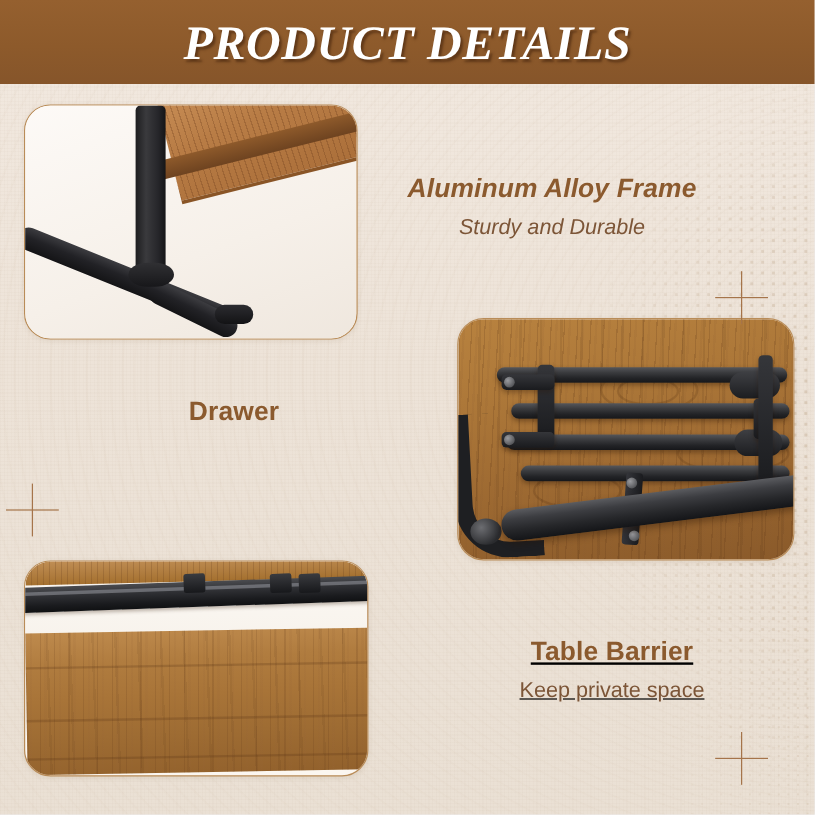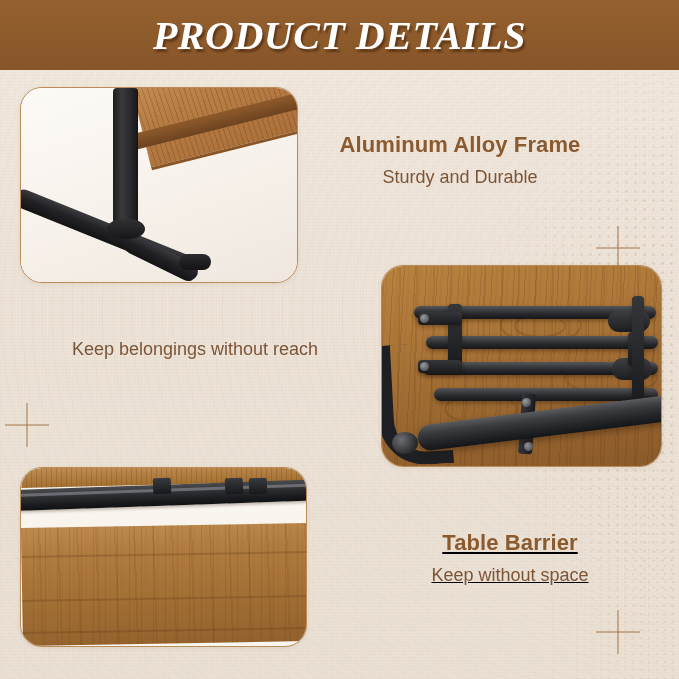--- a/index.html
+++ b/index.html
@@ -324,21 +324,21 @@
     margin: 0;
   }
   .txt-sub {
     font-size: 18px;
     font-weight: normal;
     color: #7C5537;
     white-space: nowrap;
     margin: 9px 0 0 0;
   }
 
-  #text-frame   { left: 325px; top: 132px; width: 270px; }
+  #text-frame   { left: 325px; top: 144px; width: 270px; font-style: italic; }
   #text-drawer  { left: 35px;  top: 330px; width: 320px; }
   #text-barrier { left: 360px; top: 530px; width: 300px; text-decoration: underline; }
 
   
   .cross { position: absolute; z-index: 4; pointer-events: none; }
   .cross::before, .cross::after {
     content: "";
     position: absolute;
     background: #A5744A;
   }
@@ -428,25 +428,25 @@
       </div>
     </div>
   </div>
 
   <div class="txt-block" id="text-frame">
     <p class="txt-title">Aluminum Alloy Frame</p>
     <p class="txt-sub">Sturdy and Durable</p>
   </div>
 
   <div class="txt-block" id="text-drawer">
-    <p class="txt-sub">Keep belongings without reach</p>
+    <p class="txt-title">Drawer</p>
   </div>
 
   <div class="txt-block" id="text-barrier">
     <p class="txt-title">Table Barrier</p>
-    <p class="txt-sub">Keep without space</p>
+    <p class="txt-sub">Keep private space</p>
   </div>
 
   <div class="cross" id="cross-right-top"></div>
   <div class="cross" id="cross-left-mid"></div>
   <div class="cross" id="cross-right-bottom"></div>
 
 </div>
 
 </body></html>

